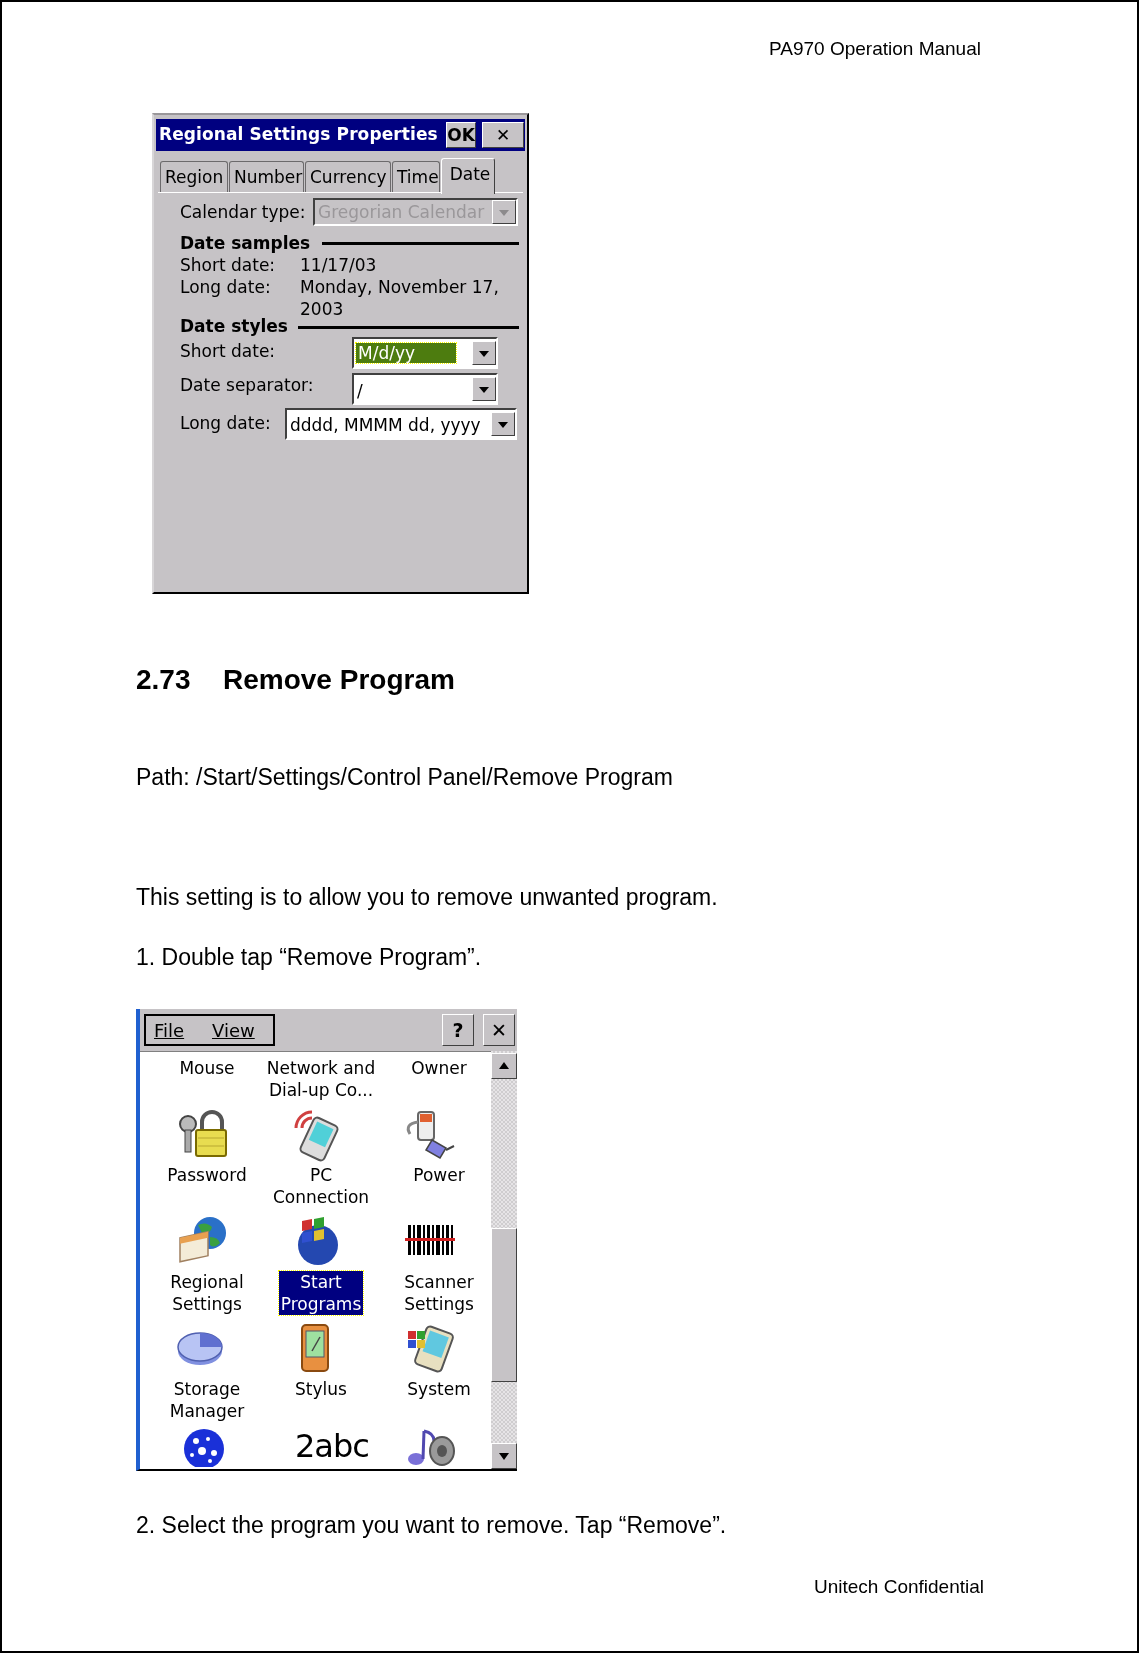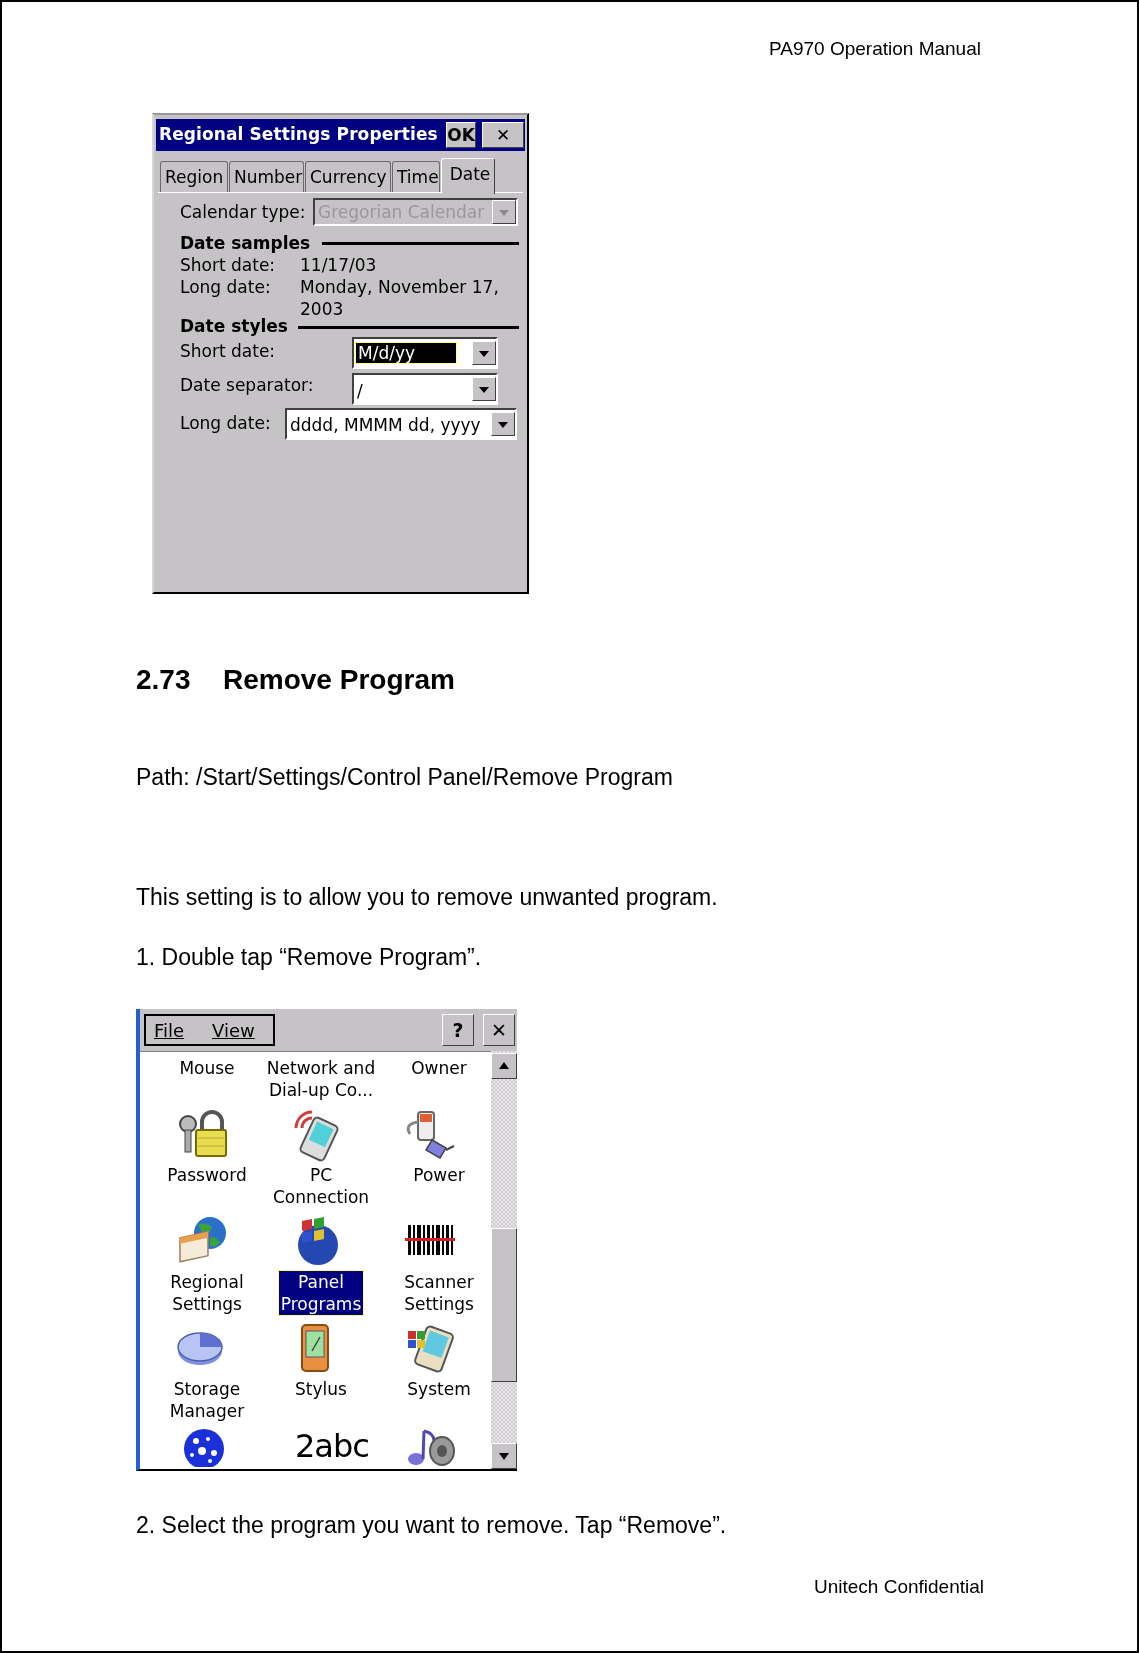--- a/index.html
+++ b/index.html
@@ -32,21 +32,21 @@
          font-size: 17px; line-height: 30px; padding-left: 4px; }
   .tab.active { top: -1px; height: 36px; border-color: #fff #404040 #404040 #fff; z-index: 2; }
   .tabline { position: absolute; left: 4px; right: 4px; top: 77px; height: 1px; background: #fff; }
   .lbl { position: absolute; font-size: 17px; }
   .bold { font-weight: bold; }
   .rule { position: absolute; height: 3px; background: #000; }
   .combo { position: absolute; height: 28px; background: #fff; box-sizing: border-box;
            border: 2px solid; border-color: #404040 #fff #fff #404040; }
   .combo.disabled { background: #c6c3c6; }
   .combo .val { position: absolute; left: 3px; top: 2px; font-size: 17px; line-height: 20px; }
-  .combo .val.sel { background: #000000; color: #fff; outline: 1px dotted #ffff00; padding: 0 2px; left: 2px; width: 96px; }
+  .combo .val.sel { background: #4d7c0f; color: #fff; outline: 1px dotted #ffff00; padding: 0 2px; left: 2px; width: 96px; }
   .combo .val.dis { color: #9a979a; }
   .combo .arr { position: absolute; right: 0; top: 0; width: 24px; height: 24px; background: #c6c3c6;
                 border: 1px solid; border-color: #fff #404040 #404040 #fff; box-sizing: border-box; }
   .combo .arr::after { content: ""; position: absolute; left: 6px; top: 9px;
                        border-left: 5px solid transparent; border-right: 5px solid transparent;
                        border-top: 6px solid #000; }
   .combo.disabled .arr::after { border-top-color: #8c8a8c; }
 
   
   .cp { position: absolute; left: 136px; top: 1009px; width: 381px; height: 462px;
@@ -229,21 +229,21 @@
         <rect x="44" y="12" width="3" height="30"></rect>
       <rect x="49" y="12" width="2" height="30"></rect>
     </g>
     <rect x="3" y="25" width="50" height="3" fill="#d02020"></rect>
   </svg>
 
   <div class="grid-item" style="left:8px;top:262px;">
     <span class="name">Regional</span><br><span class="name">Settings</span>
   </div>
   <div class="grid-item" style="left:122px;top:262px;">
-    <span class="name sel"><span>Panel</span><br><span>Programs</span></span>
+    <span class="name sel"><span>Start</span><br><span>Programs</span></span>
   </div>
   <div class="grid-item" style="left:240px;top:262px;">
     <span class="name">Scanner</span><br><span class="name">Settings</span>
   </div>
 
   <svg class="ico" style="left:34px;top:312px;" viewBox="0 0 56 56">
     <ellipse cx="26" cy="30" rx="22" ry="14" fill="#8090e0"></ellipse>
     <ellipse cx="26" cy="26" rx="22" ry="14" fill="#b8c4f4" stroke="#5060b0" stroke-width="1.5"></ellipse>
     <path d="M26 26 L26 12 A22 14 0 0 1 48 26 z" fill="#6070d0"></path>
   </svg>

